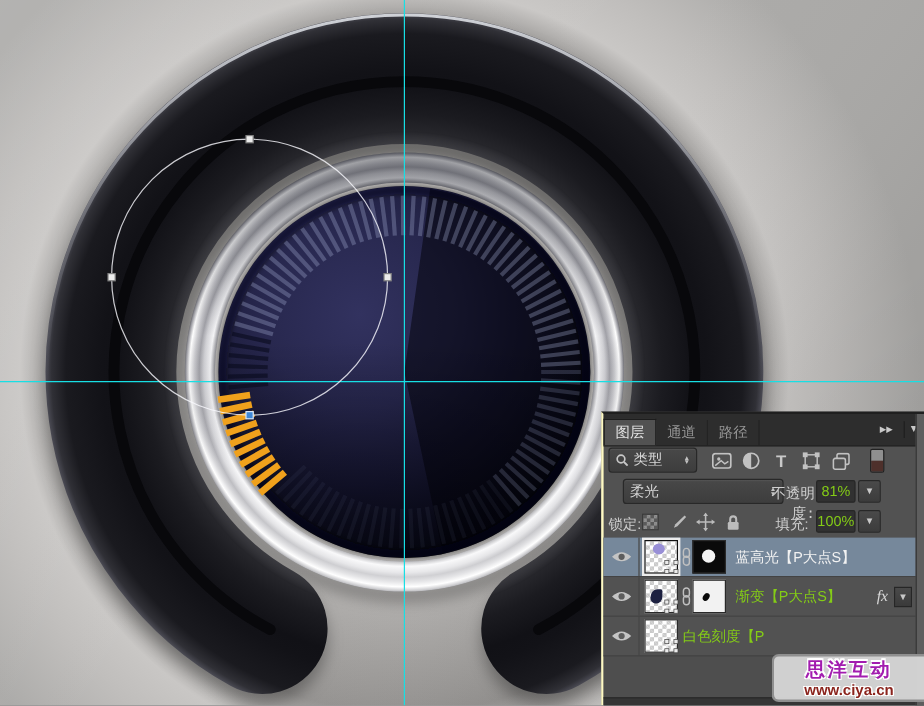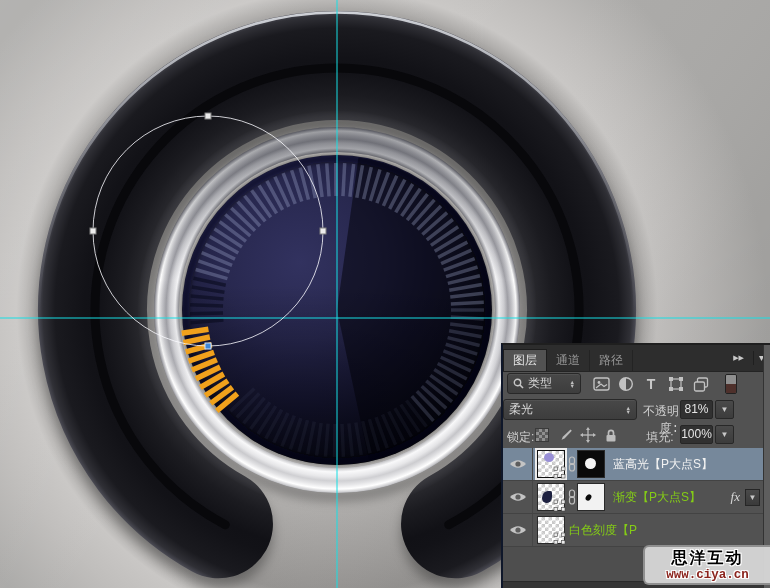--- a/index.html
+++ b/index.html
@@ -2,34 +2,34 @@
 <html><head>
 <meta charset="utf-8">
 <style>
   html,body{margin:0;padding:0;background:#888;}
   body{font-family:"Liberation Sans","DejaVu Sans",sans-serif;}
   #stage{position:relative;width:770px;height:588px;overflow:hidden;background:#b3b1af;}
   #art{position:absolute;left:0;top:0;}
 
   
   #panel{position:absolute;left:501px;top:343px;width:269px;height:245px;
-         background:#525252;border-left:2px solid #0f172a;border-top:2px solid #1f1f1f;
+         background:#525252;border-left:2px solid #fef9c3;border-top:2px solid #1f1f1f;
          box-sizing:border-box;color:#cfcfcf;font-size:12px;}
   .tabbar{position:relative;height:26px;background:#2d2d2d;border-bottom:1px solid #242424;}
   .tab{display:inline-block;height:21px;line-height:21px;padding:0 9px;margin-top:4px;
        color:#969696;border-right:1px solid #232323;cursor:default;}
   .tab.active{background:#525252;color:#e2e2e2;border:1px solid #1d1d1d;border-bottom:none;}
   .collapse{position:absolute;right:26px;top:9px;font-size:7px;color:#c9c9c9;letter-spacing:0;}
   .panelmenu{position:absolute;right:6px;top:6px;font-size:10px;color:#c9c9c9;border-left:1px solid #1f1f1f;padding-left:5px;height:14px;line-height:14px;}
   .dd{position:absolute;display:flex;align-items:center;gap:4px;height:21px;box-sizing:border-box;
       background:linear-gradient(#484848,#3d3d3d);border:1px solid #282828;border-radius:3px;
       padding:0 5px;color:#d8d8d8;box-shadow:inset 0 1px rgba(255,255,255,0.06);}
   .updown{margin-left:auto;display:flex;flex-direction:column;line-height:4px;font-size:5.5px;color:#c2c2c2;}
   .valuebox{position:absolute;width:33px;height:19px;box-sizing:border-box;background:#313131;
-            border:1px solid #262626;border-radius:2px;color:#e5e5e5;text-align:center;line-height:17px;}
+            border:1px solid #262626;border-radius:2px;color:#84cc16;text-align:center;line-height:17px;}
   .caretbtn{position:absolute;width:19px;height:19px;box-sizing:border-box;background:linear-gradient(#4a4a4a,#3c3c3c);
             border:1px solid #282828;border-radius:2px;color:#c8c8c8;font-size:8px;text-align:center;line-height:17px;}
   .lbl{position:absolute;color:#cfcfcf;}
   .ficon{position:absolute;top:29px;width:20px;height:20px;display:flex;align-items:center;justify-content:center;}
   .ficon svg,.lockicon svg{display:block;}
   .ftoggle{position:absolute;width:10px;height:18px;border:1px solid #222;border-radius:2px;overflow:hidden;}
   .ftoggle .t{height:9px;background:#8f8f8f;}
   .ftoggle .b{height:9px;background:#4e302b;}
   .lockicon{position:absolute;top:81px;width:16px;height:18px;display:flex;align-items:center;justify-content:center;}
   .minichk{width:12px;height:12px;border:1px solid #3a3a3a;
@@ -64,21 +64,21 @@
   #listbottom{position:absolute;left:0;bottom:0;width:100%;height:8px;background:#353535;border-top:1px solid #2a2a2a;}
   #rightstrip{position:absolute;left:763px;top:345px;width:7px;height:243px;background:#5e5e5e;border-left:1px solid #333;}
 
   
   #watermark{position:absolute;left:643px;top:545px;width:127px;height:40px;box-sizing:border-box;
              background:rgba(213,213,213,0.97);border:2px solid #8f8f8f;border-right:none;
              border-radius:6px 0 0 6px;text-align:center;z-index:5;}
   #wm1{font-size:16px;font-weight:bold;letter-spacing:2px;margin-top:1px;
        text-shadow:-1px -1px 0 #fff,1px -1px 0 #fff,-1px 1px 0 #fff,1px 1px 0 #fff,0 1px 0 #fff,0 -1px 0 #fff;}
   #wm2{font-size:12.5px;font-weight:bold;margin-top:-1px;
-       text-shadow:-1px -1px 0 #fff,1px -1px 0 #fff,-1px 1px 0 #fff,1px 1px 0 #fff;font-family:Liberation Mono, monospace;}
+       text-shadow:-1px -1px 0 #fff,1px -1px 0 #fff,-1px 1px 0 #fff,1px 1px 0 #fff;}
 </style>
 </head>
 <body>
 
 <div id="stage">
 
   <svg id="art" width="770" height="588" viewBox="0 0 770 588">
       <defs>
         <radialGradient id="bgGrad" gradientUnits="userSpaceOnUse" cx="337" cy="310" r="430">
           <stop offset="0" stop-color="#b6b4b2"></stop>
@@ -319,21 +319,21 @@
       <svg width="16" height="15" viewBox="0 0 16 15">
           <rect x="4.5" y="1" width="10" height="9" rx="1.5" fill="none" stroke="#c2c2c2" stroke-width="1.3"></rect>
           <rect x="1.5" y="5" width="10" height="9" rx="1.5" fill="#525252" stroke="#c2c2c2" stroke-width="1.3"></rect>
         </svg>
     </div>
     <div class="ftoggle" style="left:222px;top:29px;">
         <div class="t"></div>
         <div class="b"></div>
       </div>
 
-    <div class="dd" style="left:0;top:54px;width:134px;">
+    <div class="dd" style="left:16px;top:54px;width:134px;">
       <span>柔光</span>
       <span class="updown">
           <span>▲</span>
           <span>▼</span>
         </span>
     </div>
     <span class="lbl" style="left:128px;top:58px;width:48px;text-align:right;font-family:Liberation Mono, monospace;">不透明度:</span>
     <span class="valuebox" style="left:177px;top:55px;">81%</span>
     <span class="caretbtn" style="left:212px;top:55px;">▼</span>
 
@@ -452,16 +452,16 @@
         <span class="lname" style="margin-left:4px;">白色刻度【P</span>
       </div>
 
       <div id="listbottom"></div>
     </div>
   </div>
 
   <div id="rightstrip"></div>
 
   <div id="watermark">
-    <div id="wm1" style="color: #000000;">思洋互动</div>
+    <div id="wm1" style="color: #a21caf;">思洋互动</div>
     <div id="wm2" style="color: rgb(139, 36, 29);">www.ciya.cn</div>
   </div>
 </div>
 
 </body></html>

